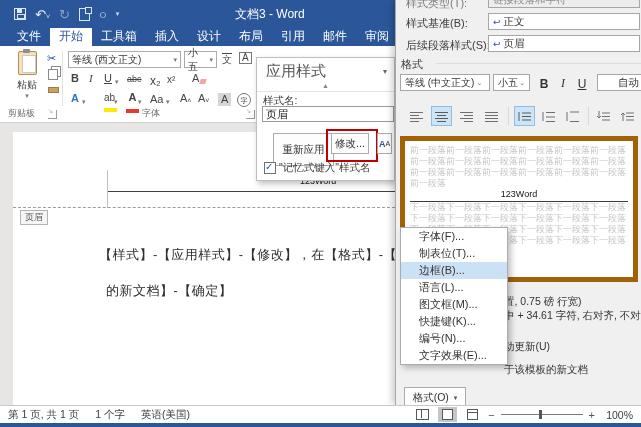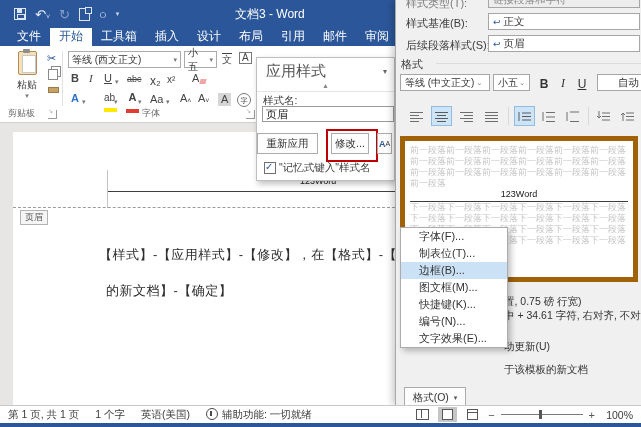--- a/index.html
+++ b/index.html
@@ -201,21 +201,21 @@
   <div class="doctext" style="left:106px;top:282px;z-index:3;">的新文档】-【确定】</div>
 
   <div class="pane" style="z-index:40;">
     <div class="pane-title">应用样式</div>
     <div class="pane-title-caret">▾</div>
     <div class="pane-collapse">▲</div>
     <div class="pane-lbl">样式名:</div>
     <div class="pane-input">
       <span>页眉</span>
     </div>
-    <div class="btn abs" style="left:0;top:75px;width:61px;height:21px;">
+    <div class="btn abs" style="left:16px;top:75px;width:61px;height:33px;">
       <span>重新应用</span>
     </div>
     <div class="btn abs" style="left:74px;top:75px;width:38px;height:21px;">
       <span>修改...</span>
     </div>
     <div class="redbox"></div>
     <div class="btn abs" style="left:120px;top:75px;width:15px;height:21px;font-size:9px;">
       <span style="color:#2b579a;font-weight:bold;">A</span>
         <span style="font-size:7px;">A</span>
     </div>
@@ -319,31 +319,31 @@
     <div class="btn abs" style="left:8px;top:387px;width:62px;height:22px;gap:5px;">
       <span>格式(O)</span>
       <span style="font-size:7px;color:#555;">▾</span>
     </div>
   </div>
 
   <div class="menu" style="z-index:60;">
     <div class="mi">字体(F)...</div>
     <div class="mi">制表位(T)...</div>
     <div class="mi hl">边框(B)...</div>
+    <div class="mi">语言(L)...</div>
     <div class="mi">图文框(M)...</div>
     <div class="mi">快捷键(K)...</div>
     <div class="mi">编号(N)...</div>
     <div class="mi">文字效果(E)...</div>
   </div>
 
   <div class="statusbar">
     <span class="ss" style="margin-left:8px;">第 1 页, 共 1 页</span>
     <span class="ss">1 个字</span>
     <span class="ss">英语(美国)</span>
-    <span class="ss"><span class="acc"></span><span>辅助功能: 一切就绪</span></span>
     <div class="sright">
       <span class="vbtn">
           <span class="vico book"></span>
         </span>
       <span class="vbtn on">
           <span class="vico"></span>
         </span>
       <span class="vbtn">
           <span class="vico web"></span>
         </span>

